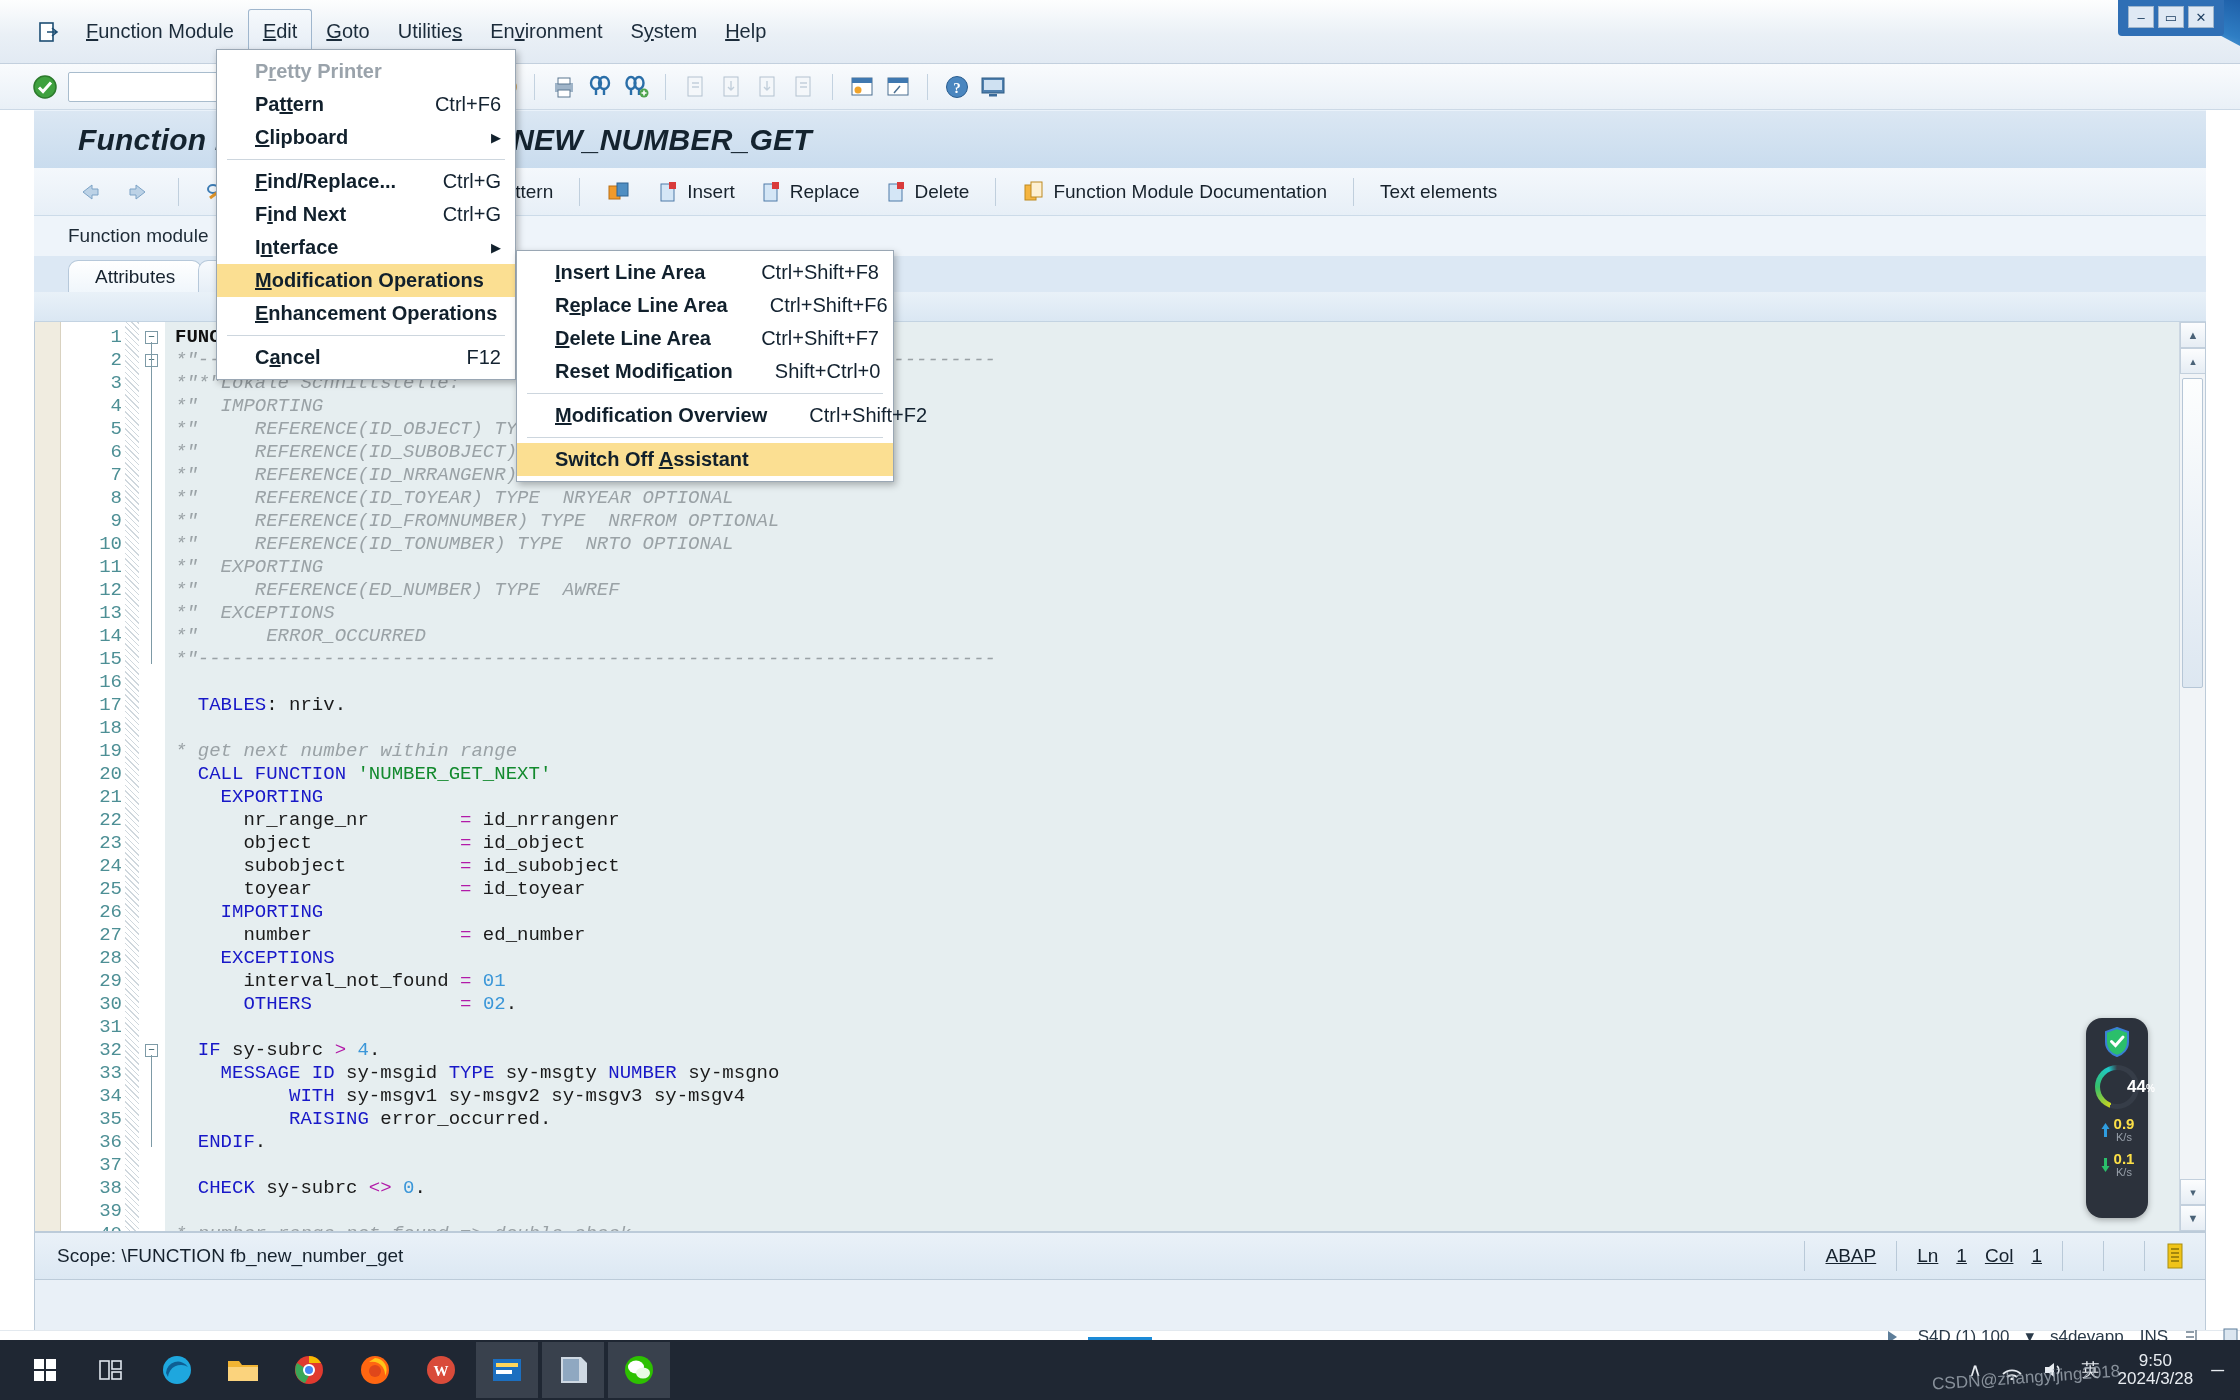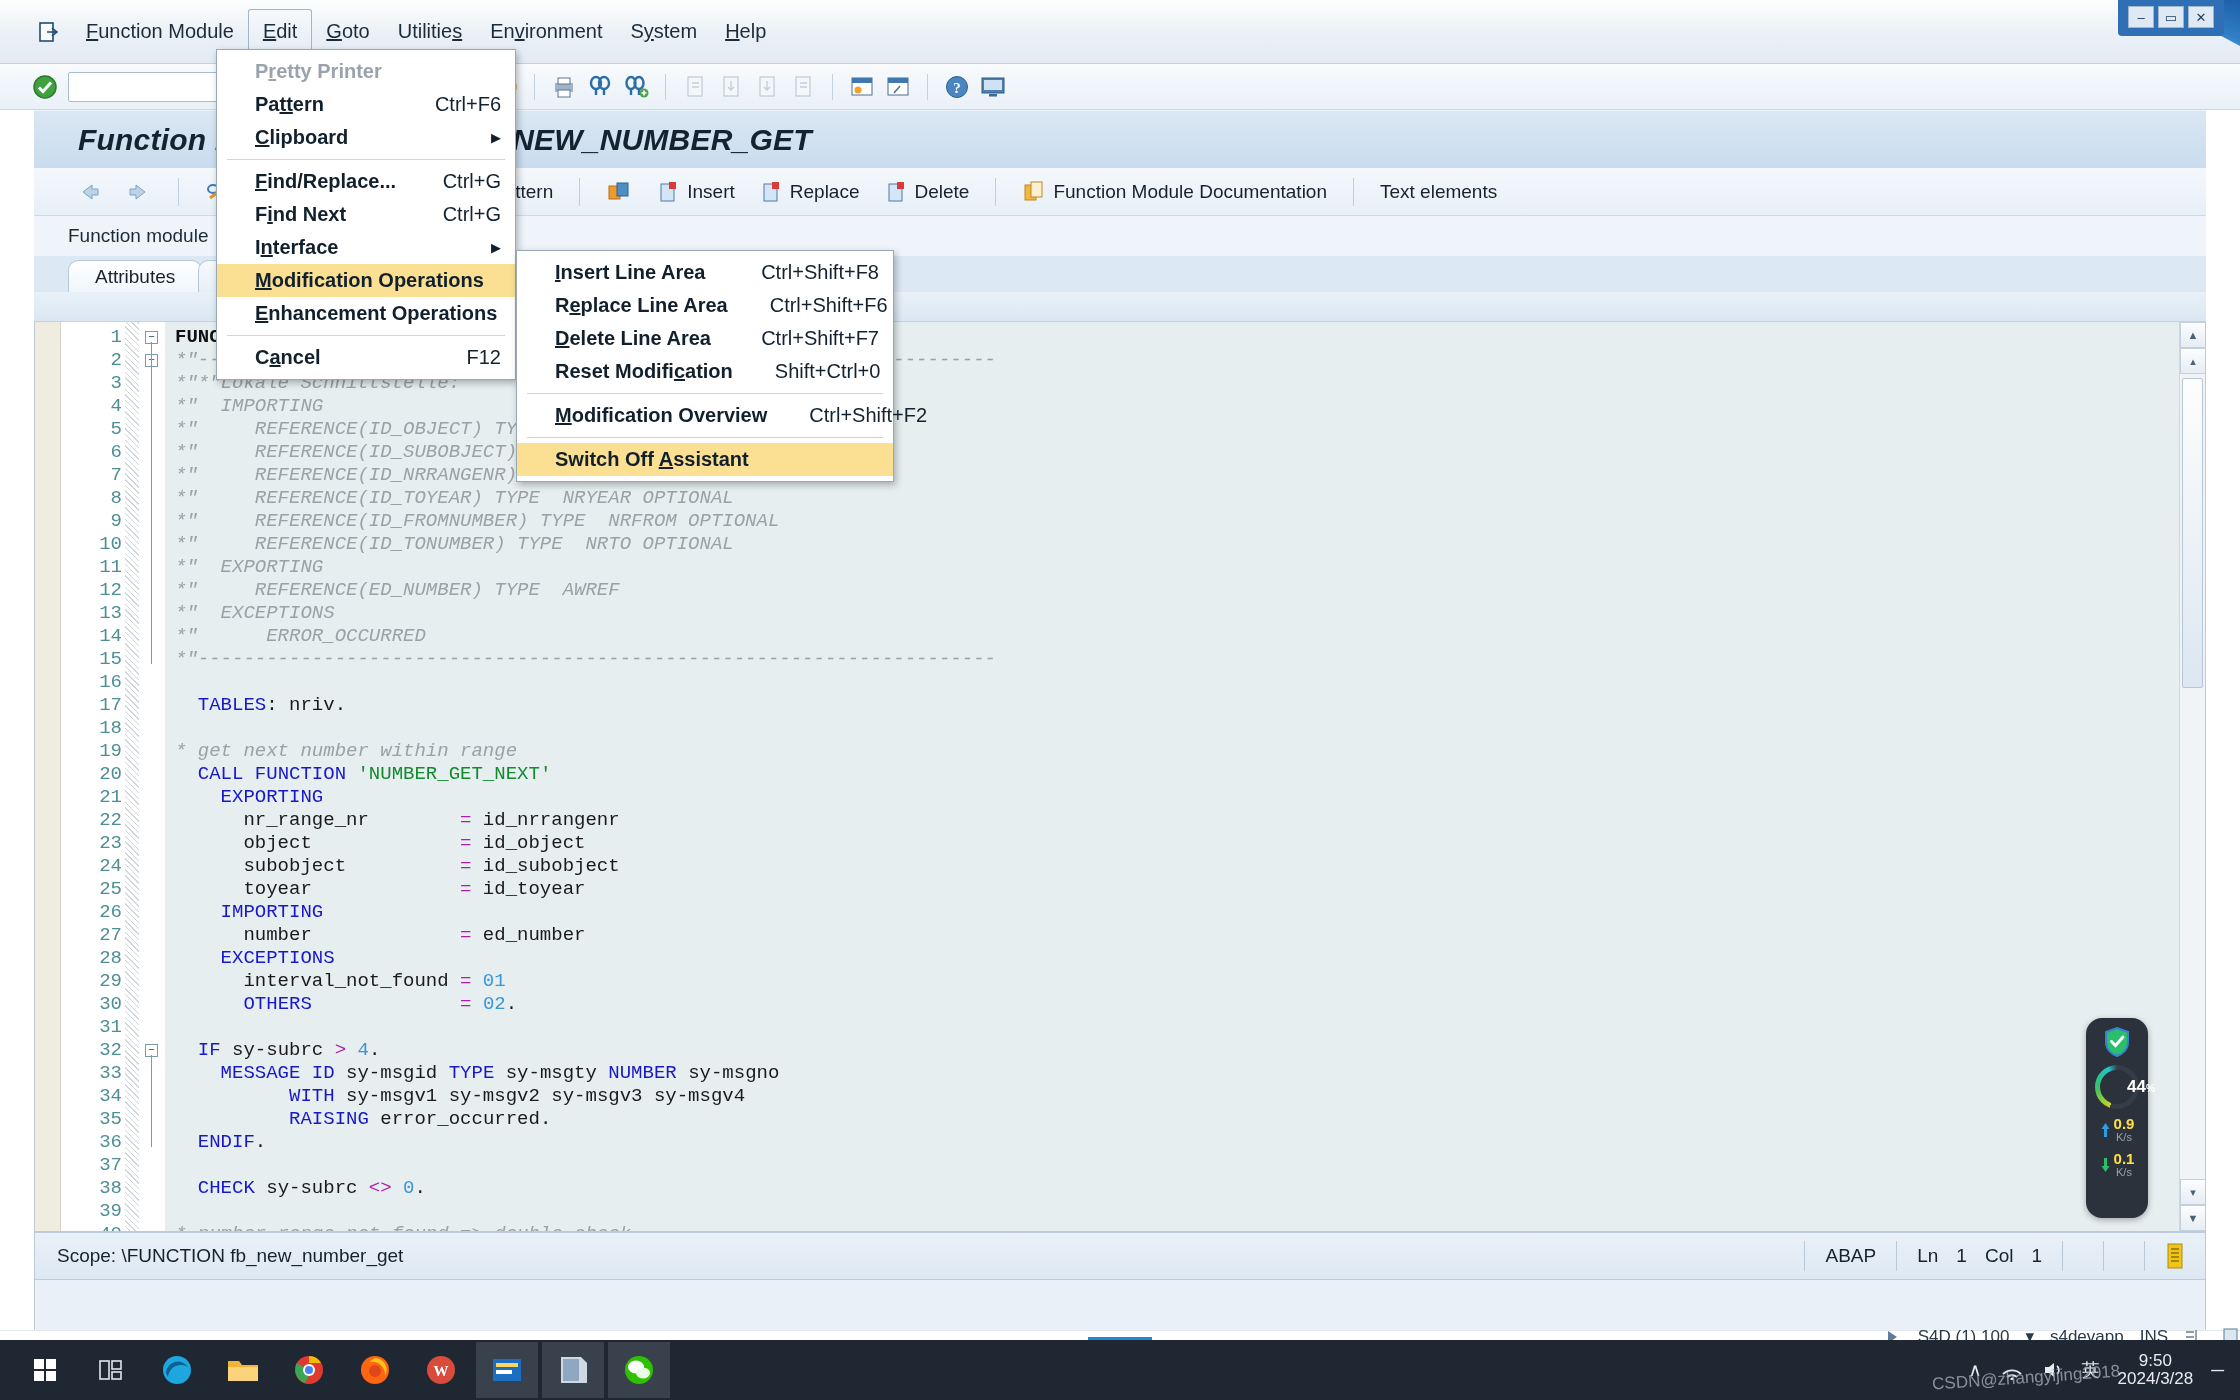--- a/index.html
+++ b/index.html
@@ -155,21 +155,21 @@
   }
 
   
   .statusbar {
     position:absolute; left:34px; top:1232px; width:2172px; height:48px;
     background: linear-gradient(#eaf1f8,#dce8f3);
     border:1px solid #bccbd9; display:flex; align-items:center;
     font-size:19px; color:#16222e;
   }
   .sb-scope { padding-left:22px; flex:1; }
-  .sb-cell { padding:0 20px; border-left:1px solid #b9c9d8; height:30px; display:flex; align-items:center; gap:18px;}
+  .sb-cell { padding:0 20px; border-left:1px solid #b9c9d8; height:30px; display:flex; align-items:center; gap:18px;text-decoration:underline;}
   .statusfill {
     position:absolute; left:34px; top:1280px; width:2172px; height:60px;
     background:#e9f0f7; border:1px solid #bccbd9; border-top:none;
   }
 
   
   .sapfooter {
     position:absolute; left:0; top:1330px; width:2240px; height:40px;
     background:#ffffff; display:flex; align-items:center; justify-content:center;
     border-top:1px solid #e3e9ef;

